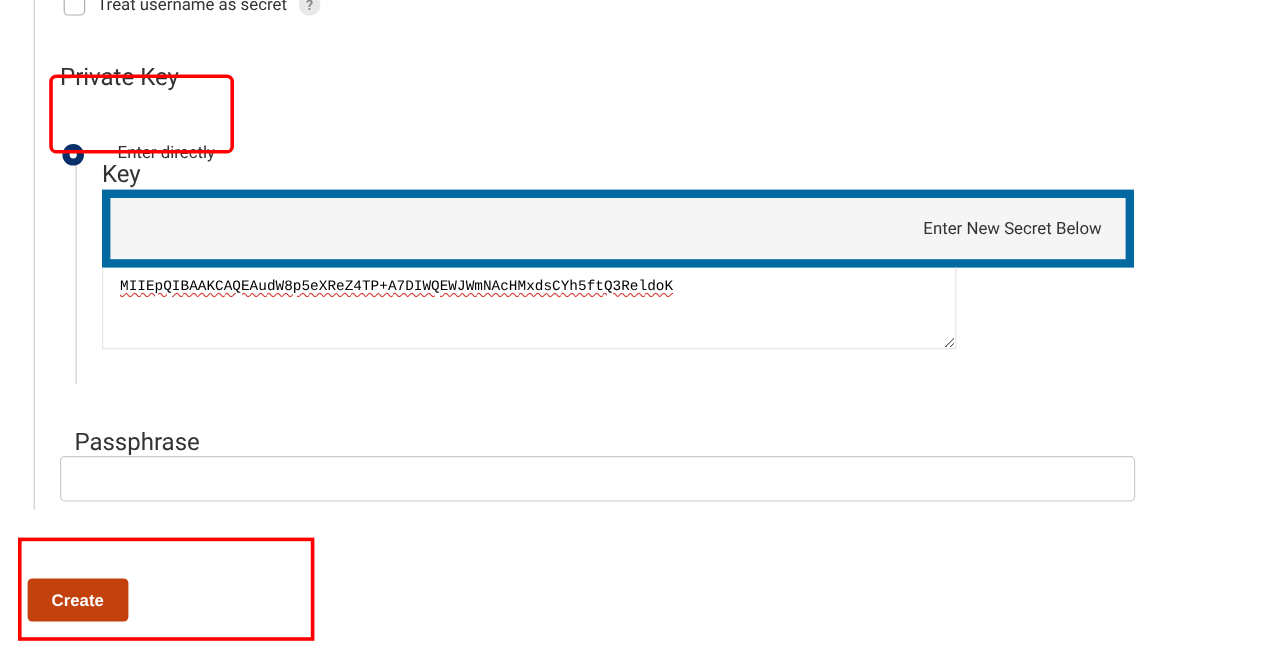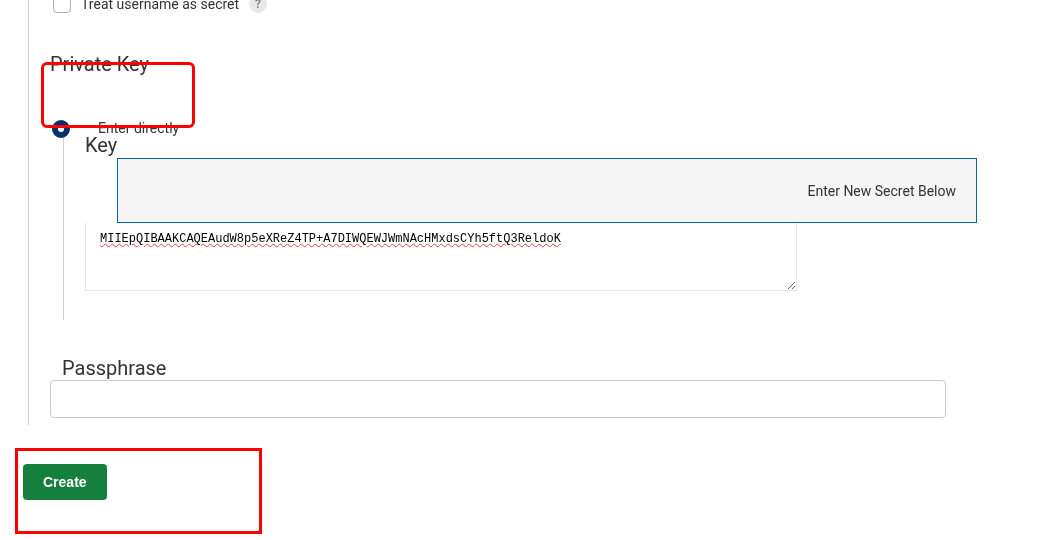--- a/index.html
+++ b/index.html
@@ -108,28 +108,27 @@
       top: 133px;
       text-align: right;
     }
     .secret-banner {
       position: absolute;
       left: 85px;
       top: 158px;
       width: 860px;
       height: 65px;
       background: #f5f5f5;
-      border: 1px solid #0369a1;
+      border: 7px solid #0369a1;
       display: flex;
       align-items: center;
       justify-content: flex-end;
       padding-right: 20px;
       font-size: 14px;
       color: #333;
-      margin-left: 32px;
     }
     .key-textarea {
       position: absolute;
       left: 85px;
       top: 223px;
       width: 712px;
       height: 68px;
       border: 1px solid #e5e5e5;
       border-top: none;
       font-family: "Courier New", monospace;
@@ -161,22 +160,22 @@
       width: 896px;
       height: 38px;
       border: 1px solid #ccc;
       border-radius: 4px;
       padding: 0 10px;
       font-size: 14px;
     }
     .create-button {
       position: absolute;
       left: 23px;
-      top: 464px;
-      background: #15803d;
+      top: 482px;
+      background: #c2410c;
       color: #fff;
       border: none;
       border-radius: 4px;
       padding: 10px 20px;
       font-size: 14px;
       font-weight: 600;
       cursor: pointer;
     }
     .highlight-red-2 {
       position: absolute;

